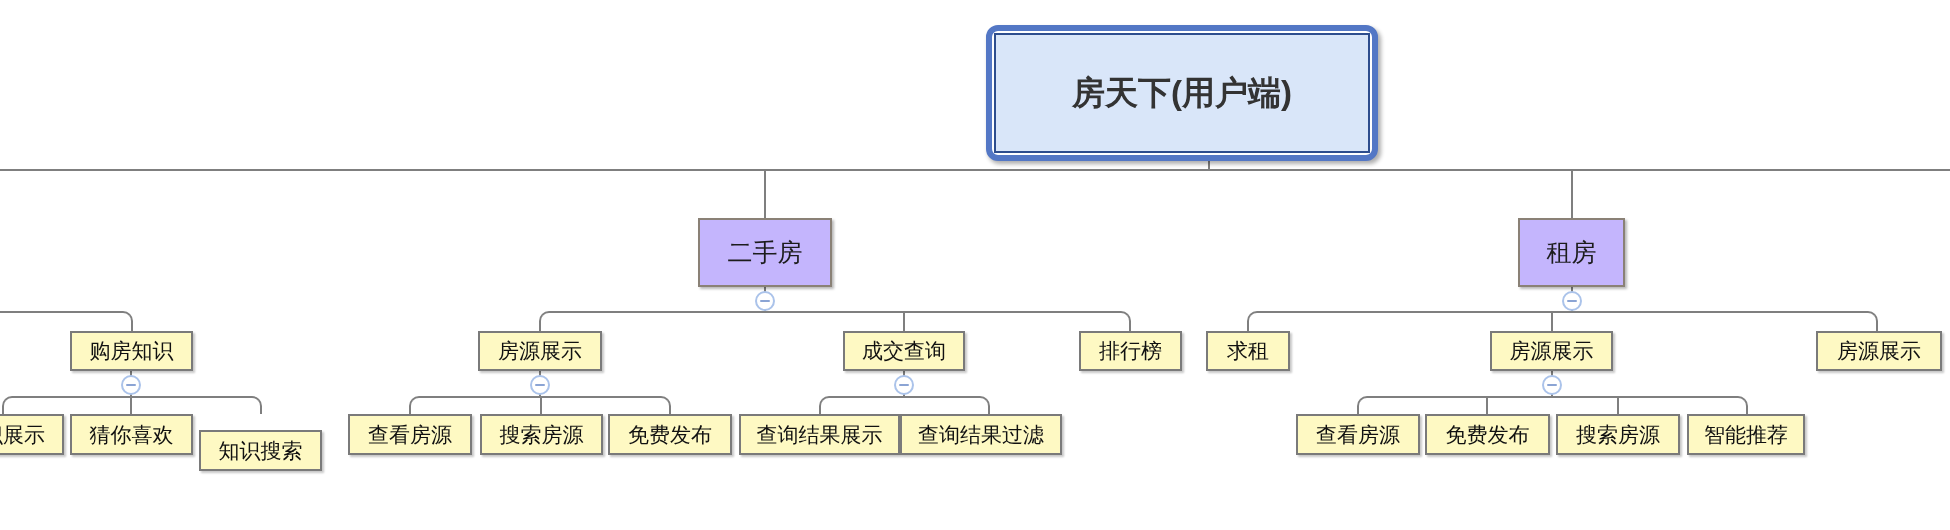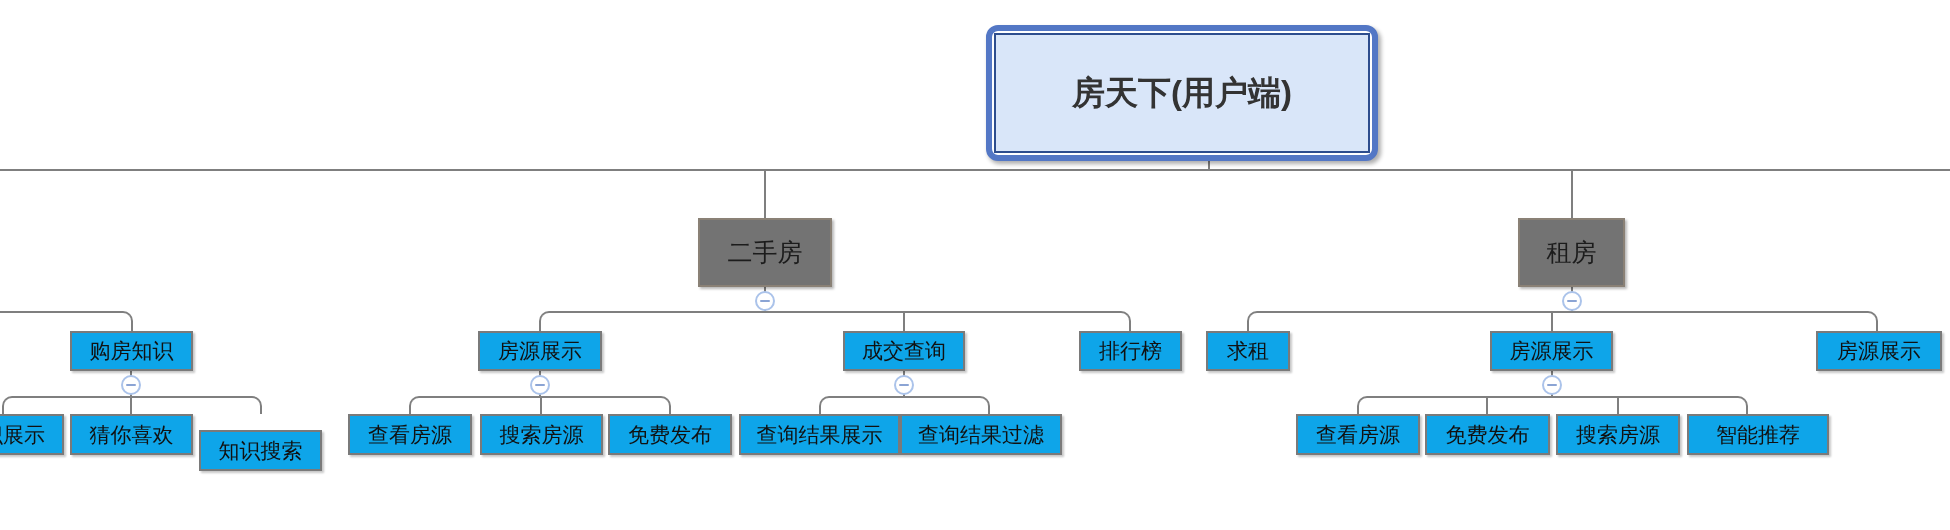--- a/index.html
+++ b/index.html
@@ -36,28 +36,28 @@
   .node {
     position: absolute;
     display: flex;
     align-items: center;
     justify-content: center;
     box-sizing: border-box;
     white-space: nowrap;
     cursor: default;
   }
   .node.l1 {
-    background: #737373;
+    background: #c4b5fd;
     border: 2px solid #8a8176;
     font-size: 25px;
     color: #1c1c1c;
     box-shadow: 1.5px 2px 2.5px rgba(0,0,0,0.28);
   }
   .node.l2, .node.l3 {
-    background: #0ea5e9;
+    background: #fef9c3;
     border: 2px solid #7a7a7a;
     font-size: 21px;
     color: #111111;
     box-shadow: 1.5px 1.5px 2px rgba(0,0,0,0.22);
   }
   .root-outer {
     position: absolute;
     box-sizing: border-box;
     border: 6px solid #5377c5;
     border-radius: 12px;
@@ -199,21 +199,21 @@
     </div>
     <div class="node l3" style="left: 1296px; top: 414px; width: 124px; height: 41px;">
       <span>查看房源</span>
     </div>
     <div class="node l3" style="left: 1425px; top: 414px; width: 125px; height: 41px;">
       <span>免费发布</span>
     </div>
     <div class="node l3" style="left: 1556px; top: 414px; width: 124px; height: 41px;">
       <span>搜索房源</span>
     </div>
-    <div class="node l3" style="left: 1687px; top: 414px; width: 142px; height: 41px; text-align: center;">
+    <div class="node l3" style="left: 1687px; top: 414px; width: 118px; height: 41px; text-align: center;">
       <span>智能推荐</span>
     </div>
     <div class="collapse" style="left: 755px; top: 291px;"></div>
     <div class="collapse" style="left: 1562px; top: 291px;"></div>
     <div class="collapse" style="left: 121px; top: 375px;"></div>
     <div class="collapse" style="left: 530px; top: 375px;"></div>
     <div class="collapse" style="left: 894px; top: 375px;"></div>
     <div class="collapse" style="left: 1542px; top: 375px;"></div>
   </div>
 

